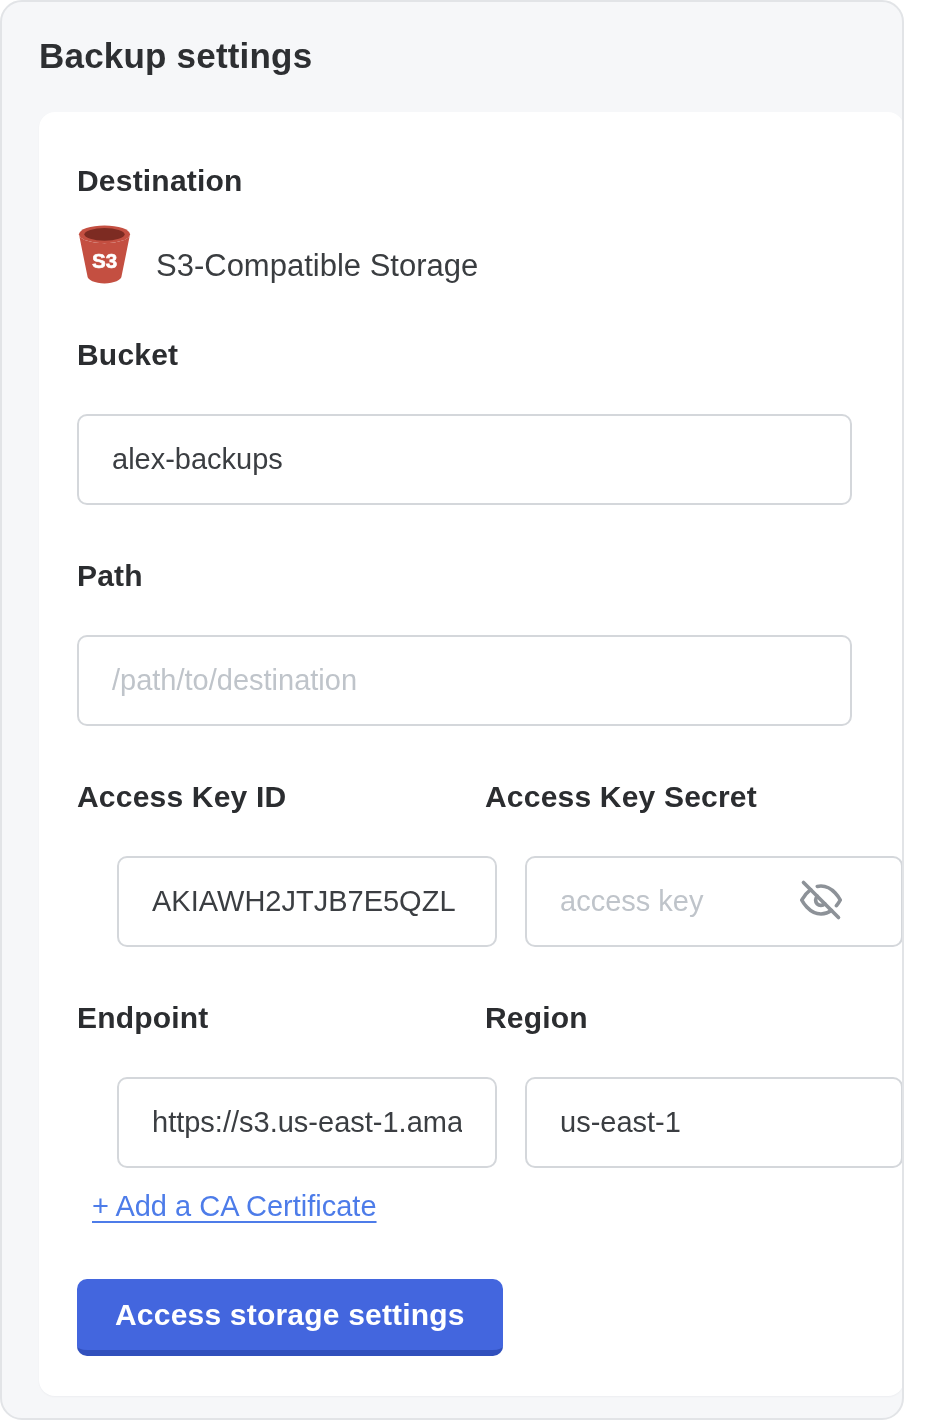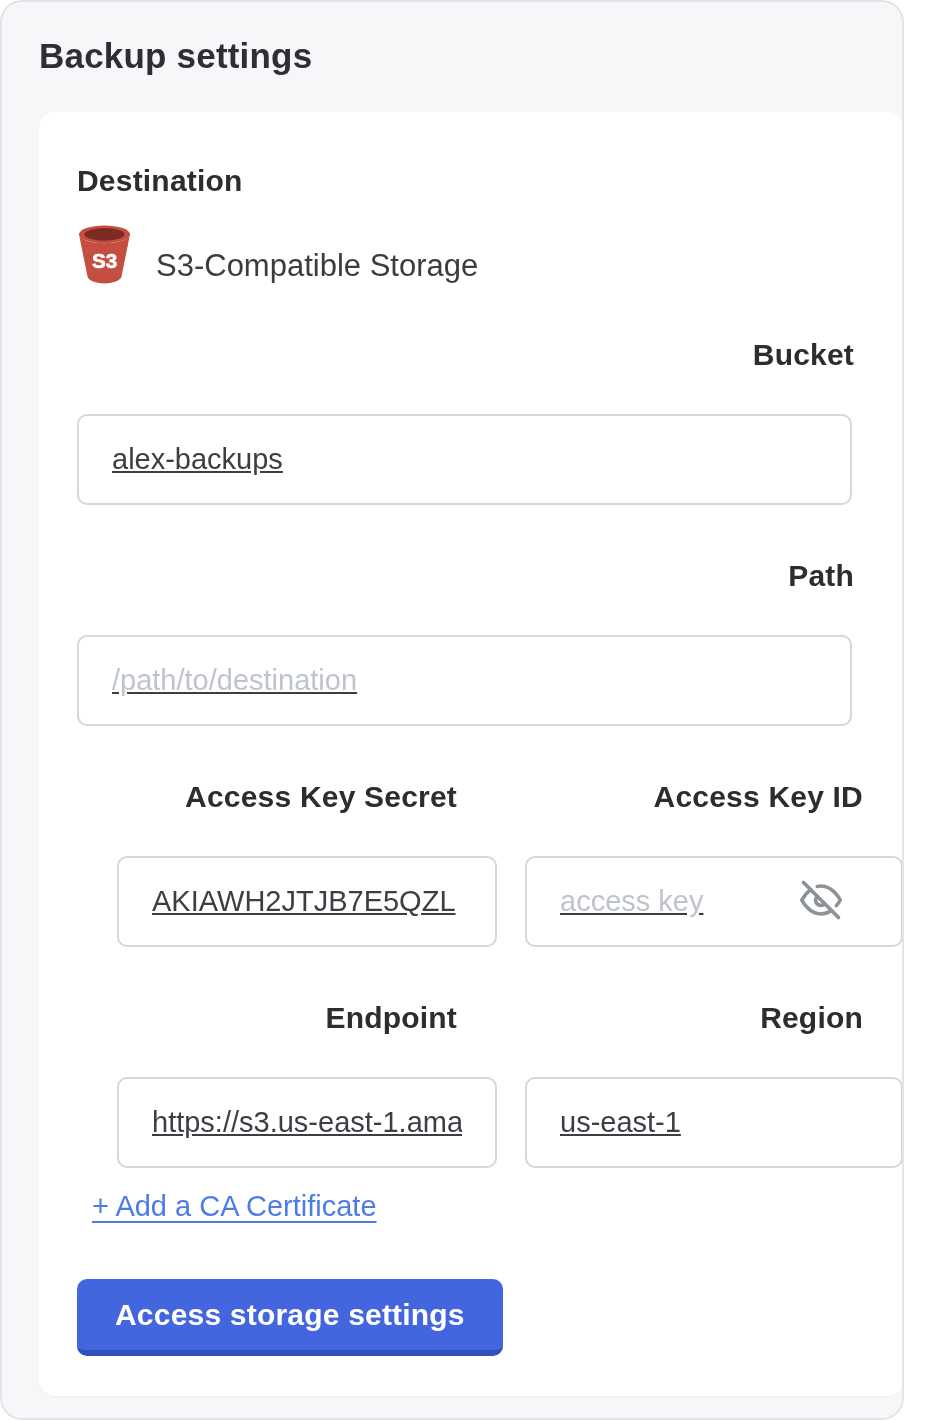--- a/index.html
+++ b/index.html
@@ -30,21 +30,21 @@
     border-radius: 16px;
     box-shadow: 0 1px 2px rgba(20,30,40,0.04);
     padding: 52px 50px 40px 38px;
   }
   .field-label {
     font-size: 30px;
     font-weight: 700;
     color: #2b2d30;
     letter-spacing: 0.2px;
   }
-  .mt-section { margin-top: 54px; text-align: right; }
+  .mt-section { margin-top: 54px; }
   .mb-input { margin-bottom: 42px; }
   .destination-row {
     margin-top: 26px;
     display: flex;
     align-items: flex-end;
     gap: 24px;
   }
   .destination-value {
     font-size: 31px;
     color: #3a3d40;
@@ -55,21 +55,20 @@
     height: 91px;
     border: 2px solid #d4d7db;
     border-radius: 10px;
     background: #ffffff;
     font-family: "Liberation Sans", "DejaVu Sans", sans-serif;
     font-size: 29px;
     color: #3b3e42;
     padding: 0 33px;
     outline: none;
     width: 775px;
-    text-decoration: underline;
   }
   input.text-input::placeholder { color: #bfc4ca; opacity: 1; }
   .two-col {
     display: grid;
     grid-template-columns: 380px 378px;
     column-gap: 28px;
   }
   .two-col .text-input { width: 100%; margin-left: 40px; }
   .input-wrap { position: relative; }
   .input-wrap .text-input { padding-right: 84px; }
@@ -132,22 +131,22 @@
       <span class="destination-value">S3-Compatible Storage</span>
     </div>
 
     <div class="field-label mt-section mb-input">Bucket</div>
     <input class="text-input" type="text" value="alex-backups" style="">
 
     <div class="field-label mt-section mb-input">Path</div>
     <input class="text-input" type="text" placeholder="/path/to/destination" style="">
 
     <div class="two-col mt-section mb-input">
+      <div class="field-label">Access Key ID</div>
       <div class="field-label">Access Key Secret</div>
-      <div class="field-label">Access Key ID</div>
     </div>
     <div class="two-col">
       <input class="text-input" type="text" value="AKIAWH2JTJB7E5QZL" style="">
       <div class="input-wrap">
         <input class="text-input" type="text" placeholder="access key" style="">
         <button class="eye-btn">
           <span>
             <svg width="42" height="42" viewBox="0 0 24 24" fill="none" stroke="#8d9298" stroke-width="2.1" stroke-linecap="round" stroke-linejoin="round">
               <path d="M17.94 17.94A10.07 10.07 0 0 1 12 20c-7 0-11-8-11-8a18.45 18.45 0 0 1 5.06-5.94"></path>
               <path d="M9.9 4.24A9.12 9.12 0 0 1 12 4c7 0 11 8 11 8a18.5 18.5 0 0 1-2.16 3.19"></path>

